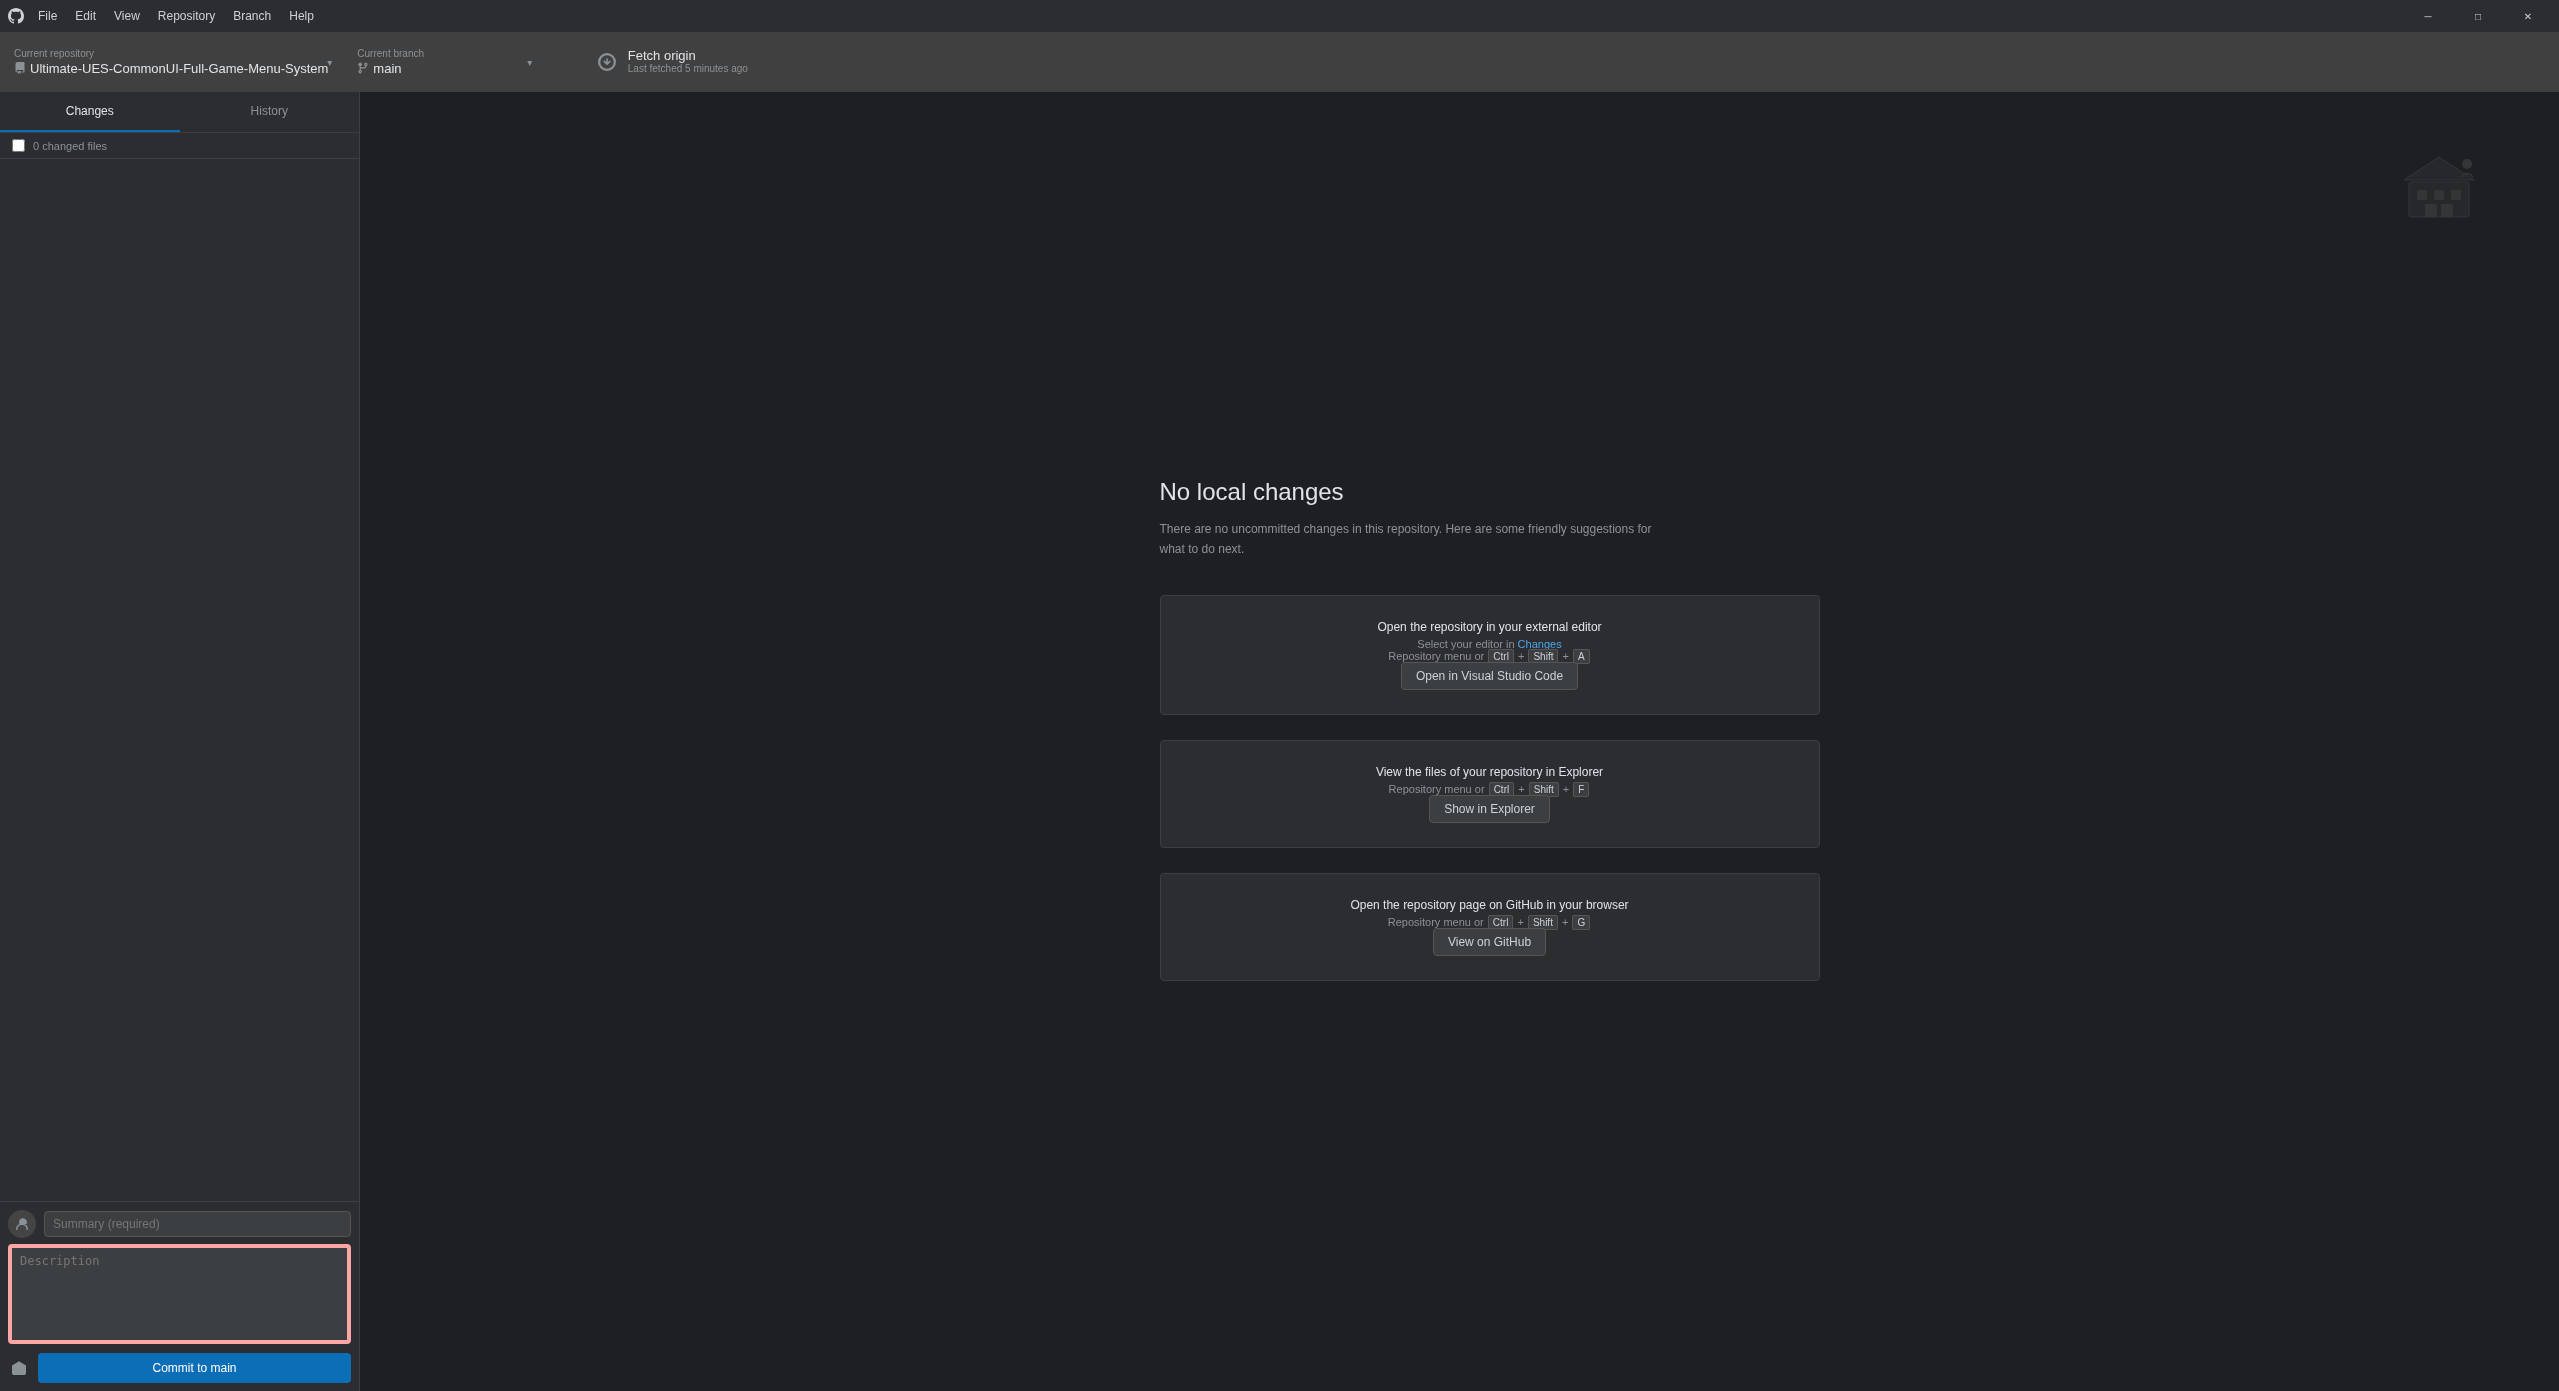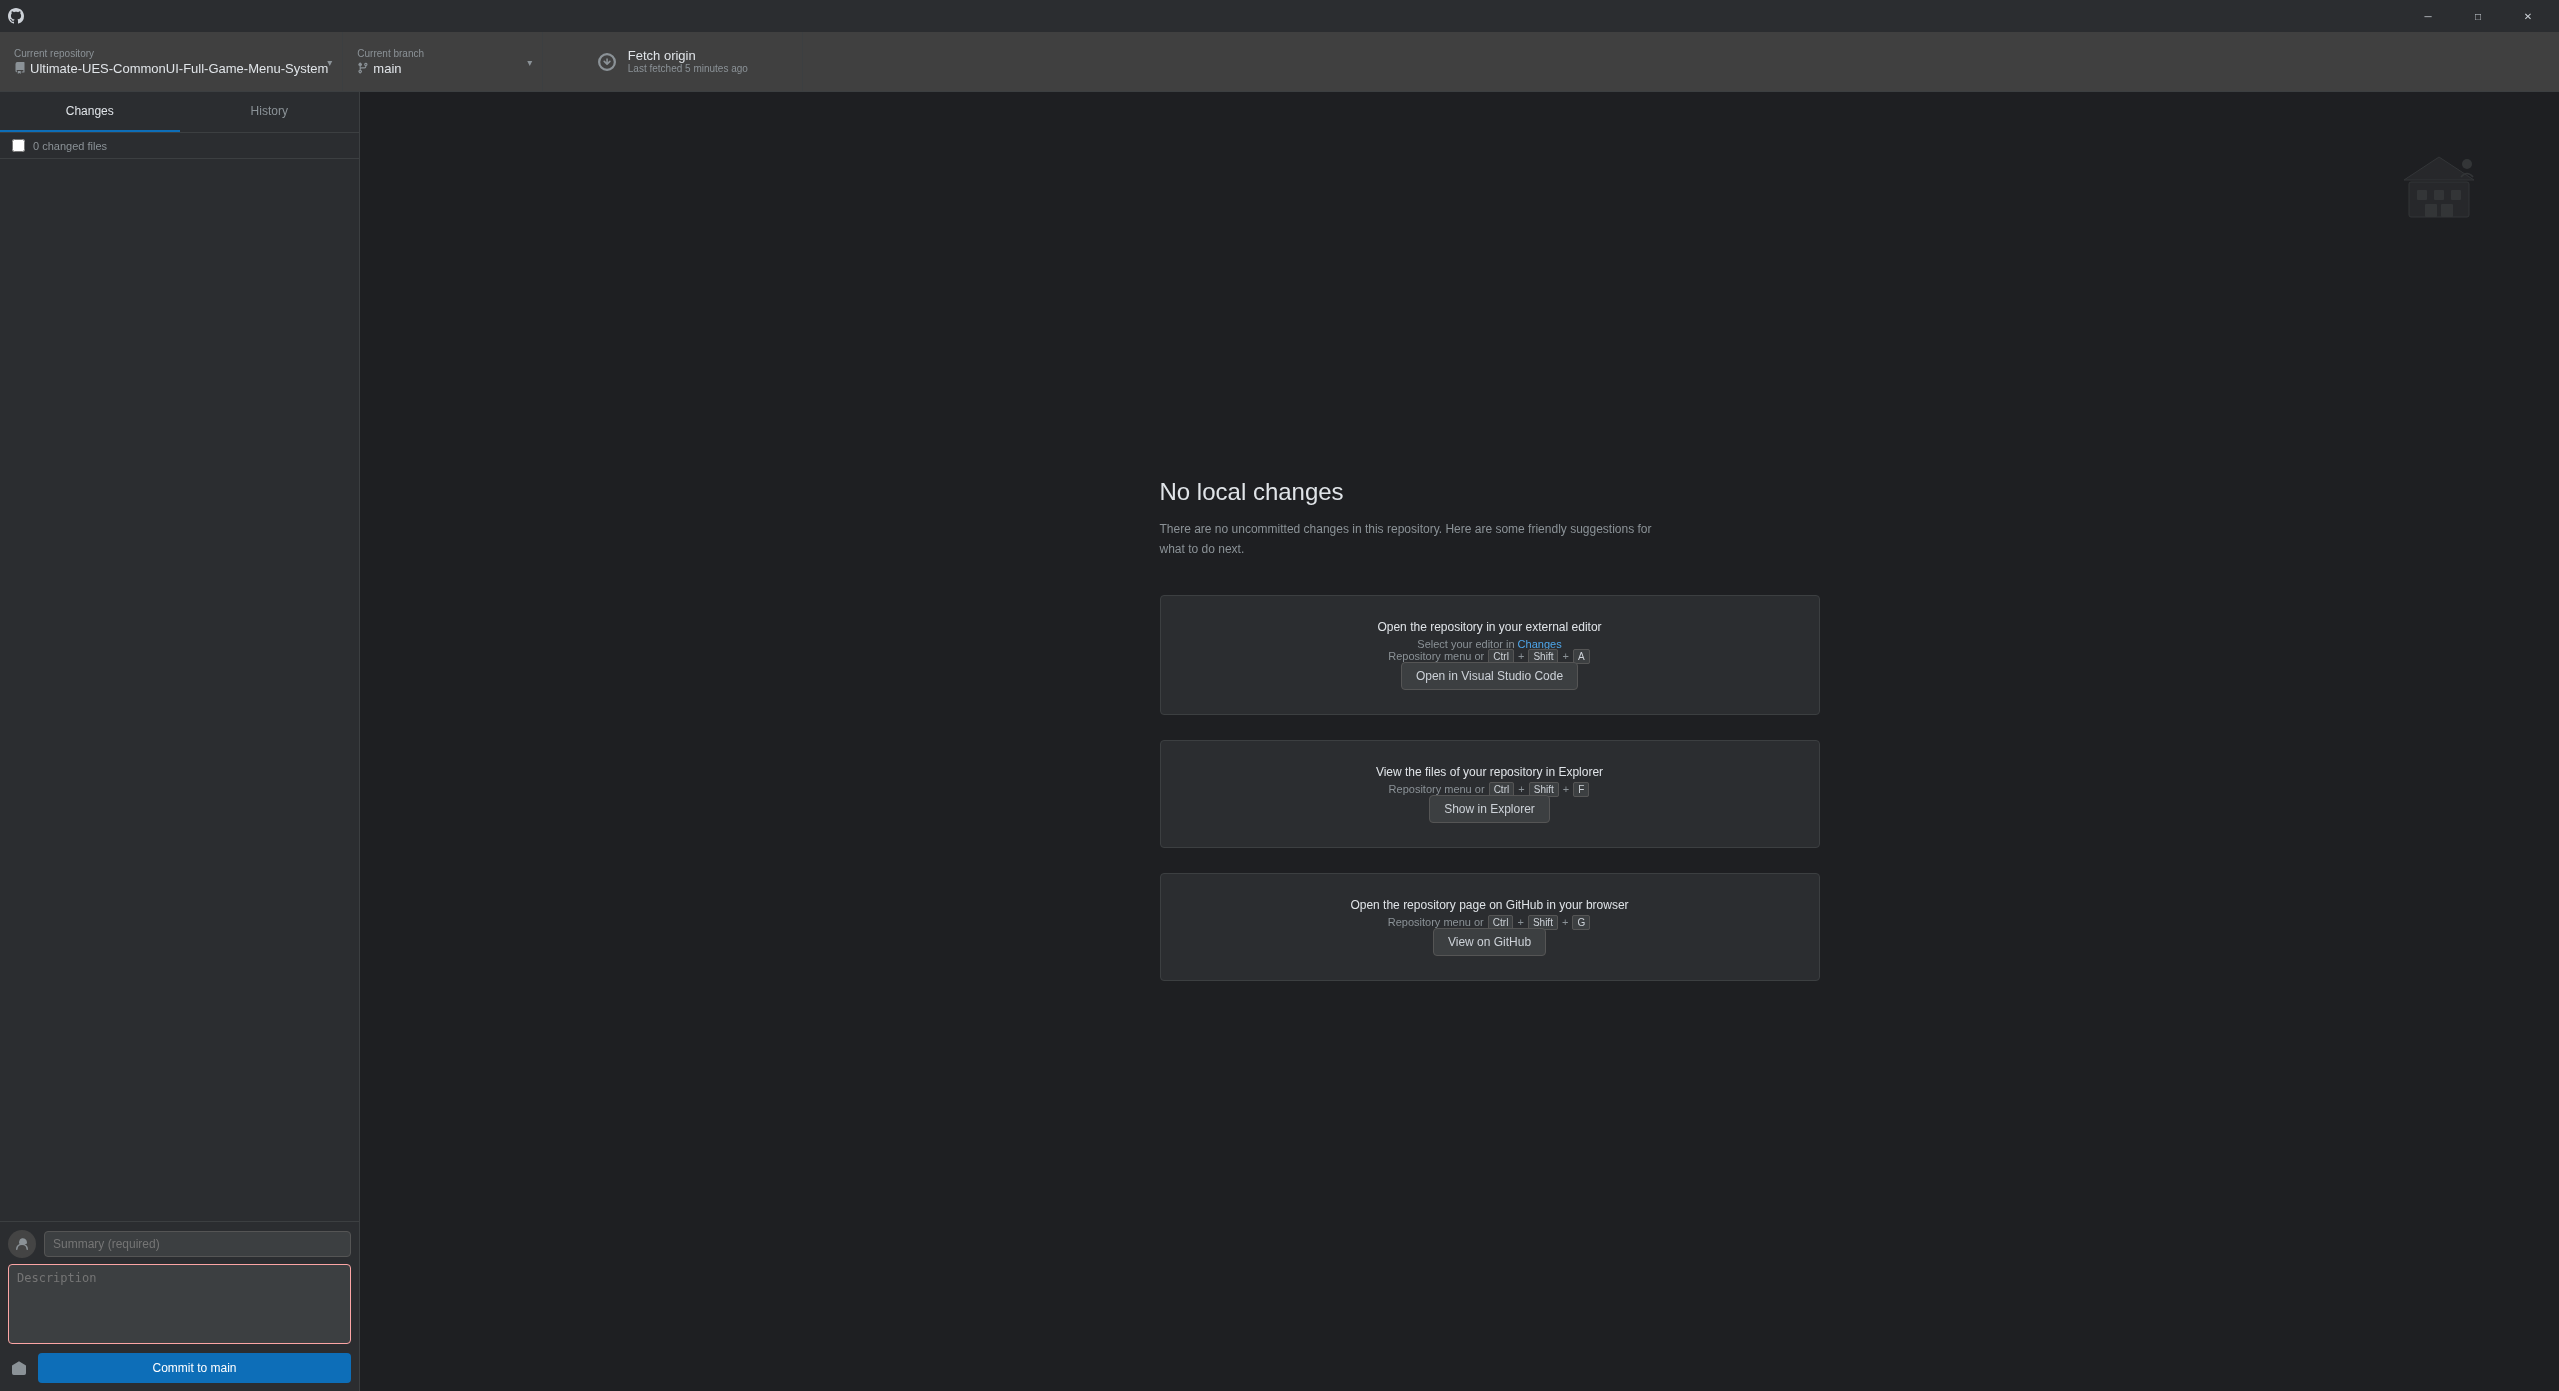--- a/index.html
+++ b/index.html
@@ -190,27 +190,27 @@
       border: 1px solid #555;
       border-radius: 4px;
       padding: 5px 8px;
       color: #8b9297;
       font-size: 12px;
       outline: none;
     }
     .commit-description {
       width: 100%;
       background: #3c3f41;
-      border: 1px solid #fca5a5;
+      border: 4px solid #fca5a5;
       border-radius: 4px;
       padding: 6px 8px;
       color: #cdd2d8;
       font-size: 12px;
       resize: none;
-      height: 80px;
+      height: 100px;
       outline: none;
       margin-bottom: 6px;
     }
     .commit-footer {
       display: flex;
       align-items: center;
       gap: 6px;
     }
     .add-coauthor-btn {
       background: none;
@@ -327,20 +327,28 @@
       text-decoration: none;
     }
   </style>
 </head>
 <body>
 
 <div class="titlebar">
   <svg class="titlebar-logo" viewBox="0 0 16 16" fill="#cdd2d8">
     <path d="M8 0C3.58 0 0 3.58 0 8c0 3.54 2.29 6.53 5.47 7.59.4.07.55-.17.55-.38 0-.19-.01-.82-.01-1.49-2.01.37-2.53-.49-2.69-.94-.09-.23-.48-.94-.82-1.13-.28-.15-.68-.52-.01-.53.63-.01 1.08.58 1.23.82.72 1.21 1.87.87 2.33.66.07-.52.28-.87.51-1.07-1.78-.2-3.64-.89-3.64-3.95 0-.87.31-1.59.82-2.15-.08-.2-.36-1.02.08-2.12 0 0 .67-.21 2.2.82.64-.18 1.32-.27 2-.27.68 0 1.36.09 2 .27 1.53-1.04 2.2-.82 2.2-.82.44 1.1.16 1.92.08 2.12.51.56.82 1.27.82 2.15 0 3.07-1.87 3.75-3.65 3.95.29.25.54.73.54 1.48 0 1.07-.01 1.93-.01 2.2 0 .21.15.46.55.38A8.013 8.013 0 0016 8c0-4.42-3.58-8-8-8z"></path>
   </svg>
+  <div class="menu-bar">
+    <span class="menu-item">File</span>
+    <span class="menu-item">Edit</span>
+    <span class="menu-item">View</span>
+    <span class="menu-item">Repository</span>
+    <span class="menu-item">Branch</span>
+    <span class="menu-item">Help</span>
+  </div>
   <div class="window-controls">
     <div class="win-btn">─</div>
     <div class="win-btn">□</div>
     <div class="win-btn close">✕</div>
   </div>
 </div>
 
 <div class="toolbar">
 
   <div class="toolbar-section">

